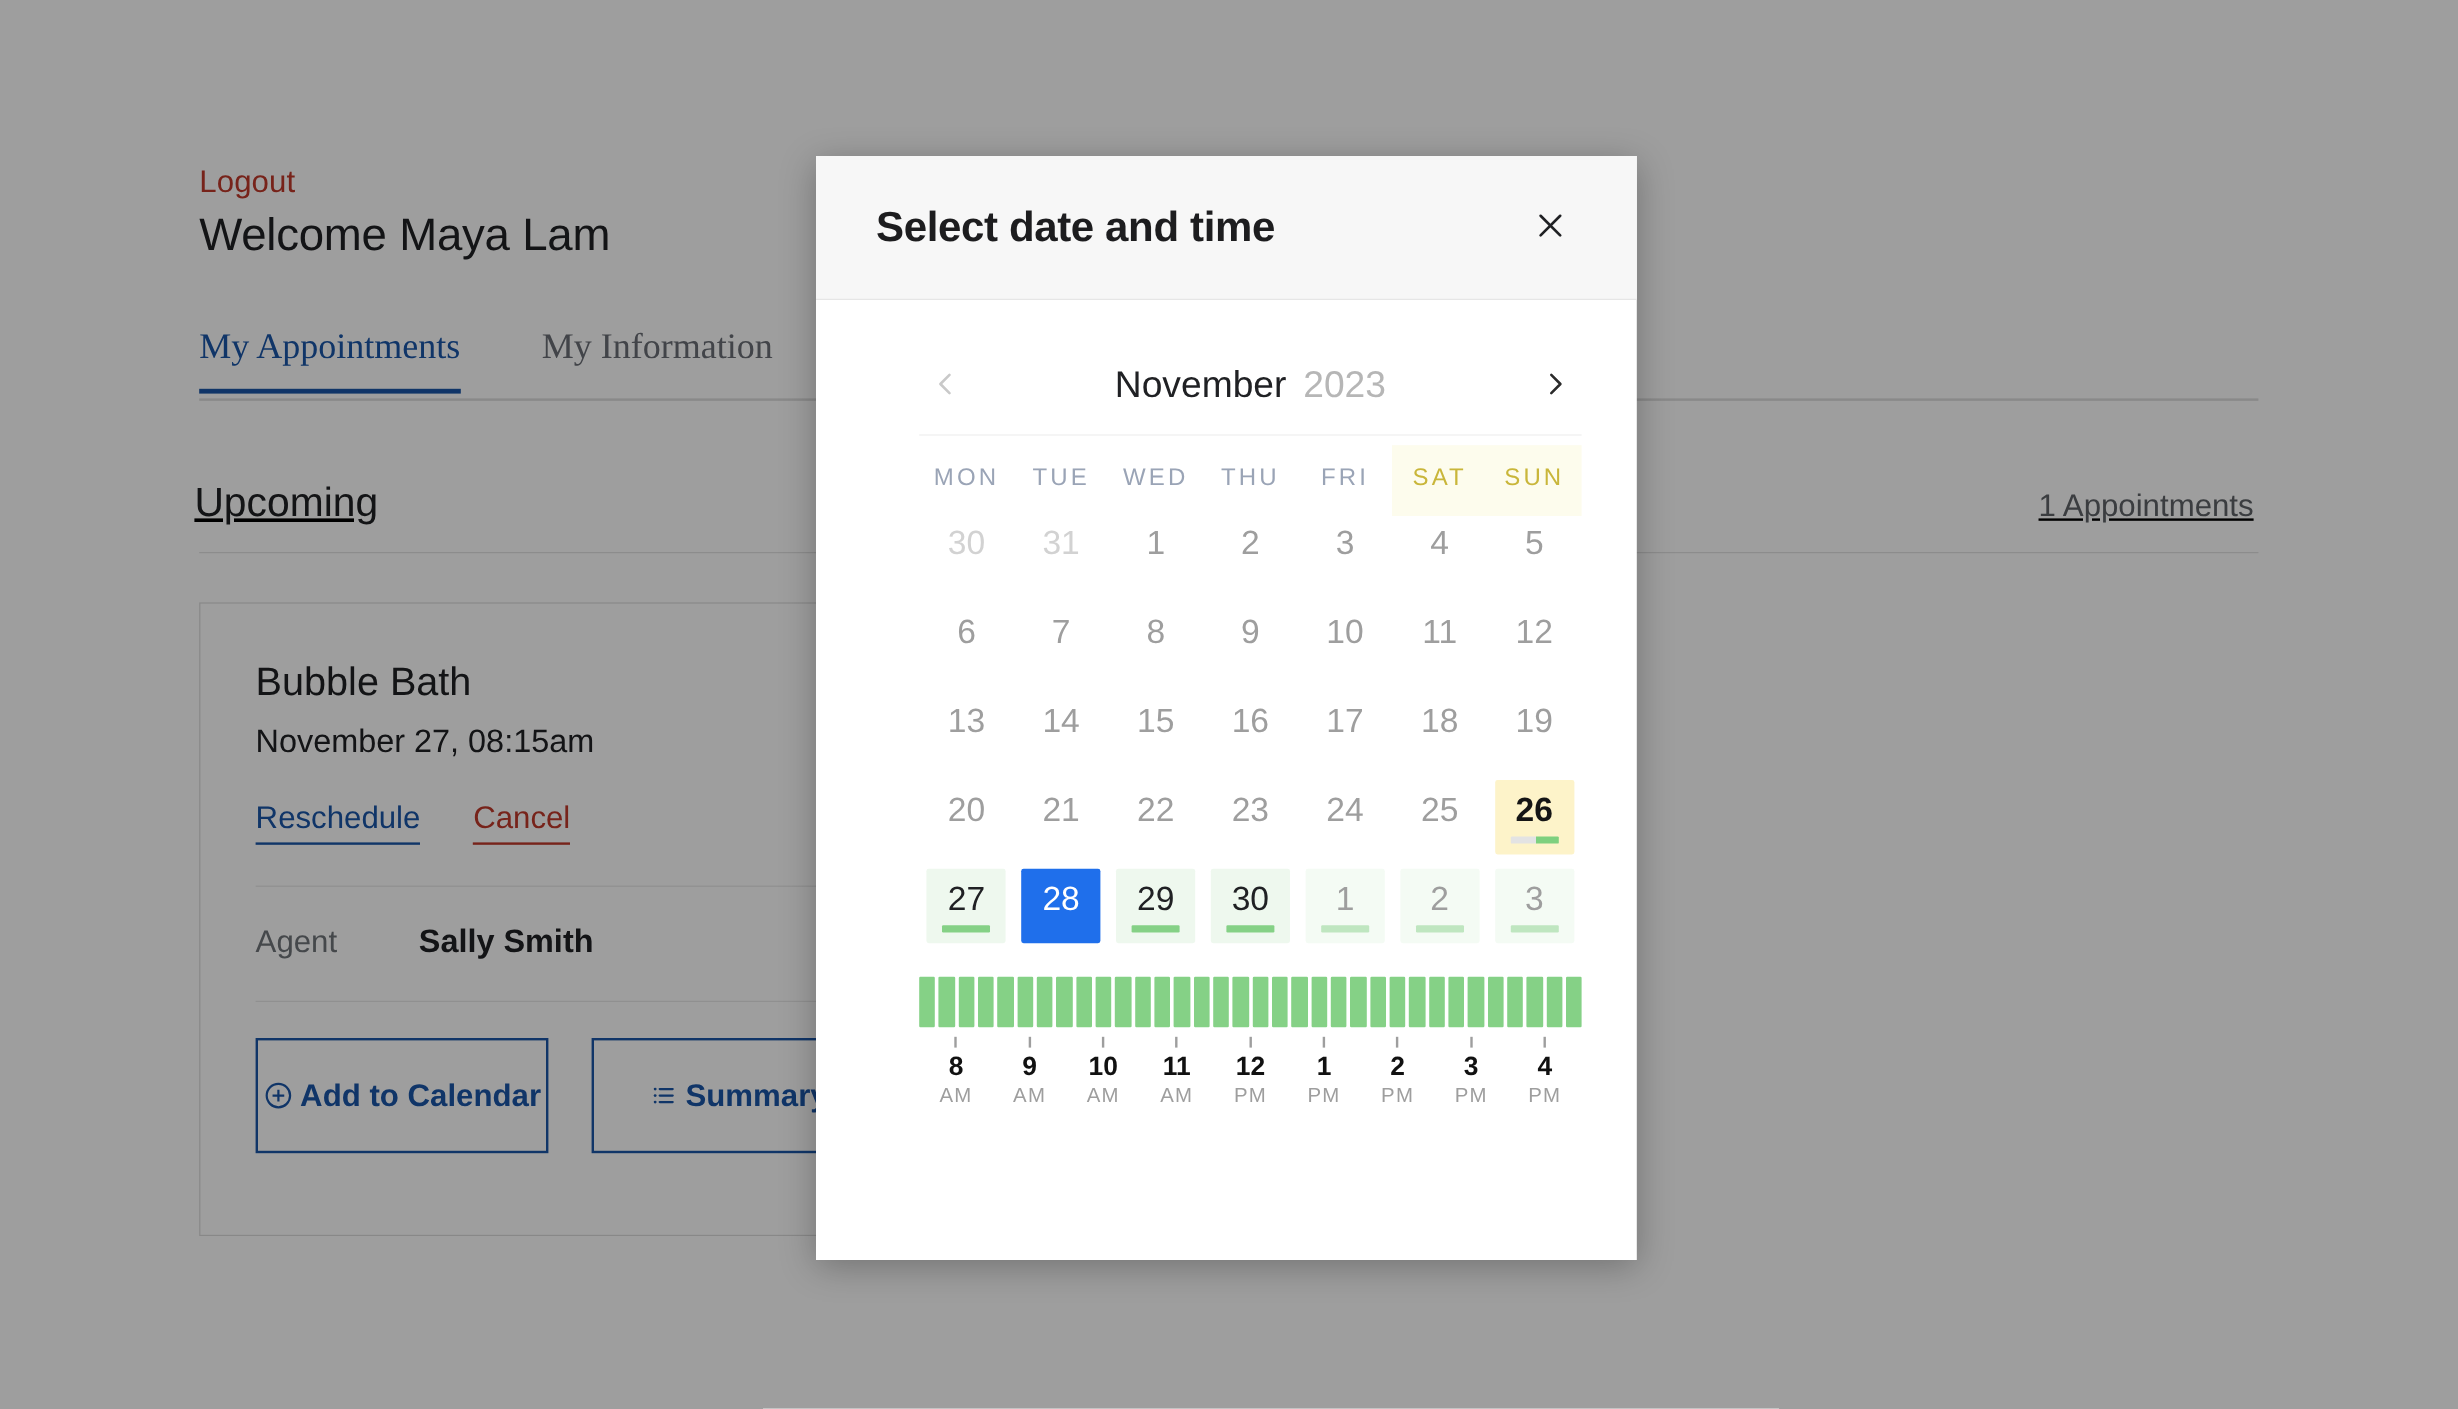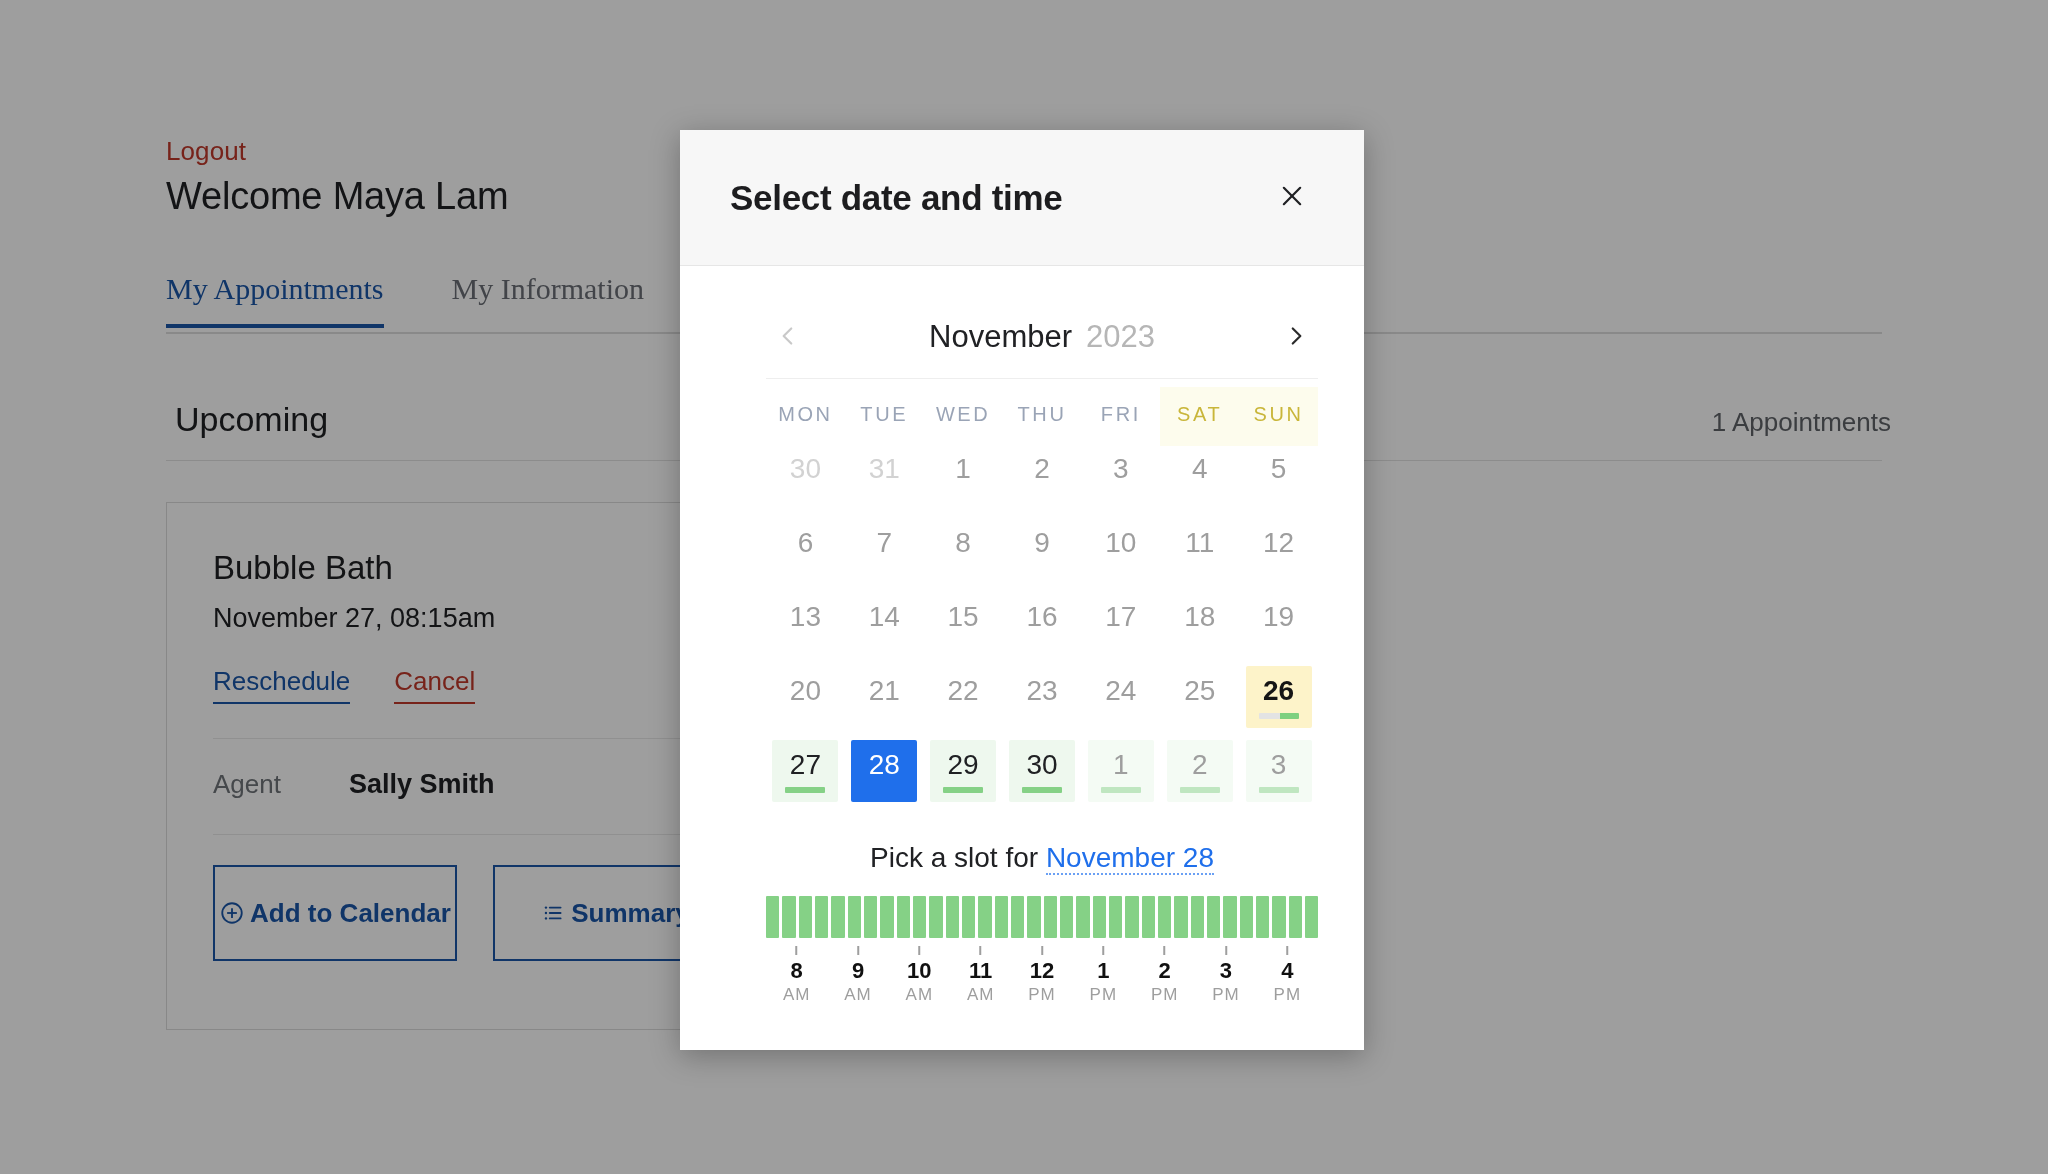--- a/index.html
+++ b/index.html
@@ -38,22 +38,22 @@
     white-space: nowrap; cursor: pointer; background: none; border: none;
     font-family: Liberation Serif, serif;
   }
   .tab.active { color: #1a56a8; font-weight: 500; }
   .tab.active::after {
     content: ""; position: absolute; left: 0; right: 0; bottom: -2px;
     height: 4px; background: #1a56a8;
   }
 
   .section-row {
-    position: absolute; left: 175px; top: 400px; width: 1716px;
-    display: flex; align-items: baseline; justify-content: space-between;
+    position: absolute; left: 162px; top: 400px; width: 1716px;
+    display: flex; align-items: baseline; justify-content: space-between; text-decoration: underline;
   }
   .section-title { font-size: 34px; color: #202124; font-weight: 400; }
   .section-count { font-size: 26px; color: #5f6368; }
 
   .section-divider {
     position: absolute; left: 166px; top: 460px; width: 1716px; height: 1px;
     background: #e2e2e2;
   }
 
   .appt-card {
@@ -101,21 +101,21 @@
 
   
   .modal {
     position: absolute; left: 680px; top: 130px;
     width: 684px; height: 920px;
     background: #ffffff;
     box-shadow: 0 6px 28px rgba(0,0,0,.28);
     display: flex; flex-direction: column;
   }
   .modal-header {
-    height: 136px; background: #f7f7f7; border-bottom: 1px solid #e6e6e6;
+    height: 120px; background: #f7f7f7; border-bottom: 1px solid #e6e6e6;
     display: flex; align-items: center; justify-content: space-between;
     padding: 0 50px 0 50px;
   }
   .modal-title { font-size: 35px; color: #1d1d1f; font-weight: 700; letter-spacing: -.3px; }
   .modal-close {
     width: 44px; height: 44px; border: none; background: none; cursor: pointer;
     display: flex; align-items: center; justify-content: center; color: #202124;
   }
 
   .modal-body { padding: 40px 46px 0 46px; flex: 1; margin-left: 40px; }
@@ -530,23 +530,20 @@
               <div class="day-cell avail-next">
                 <div class="day-inner">
                   <span>3</span>
                   <div class="avail-bar light"></div>
                 </div>
               </div>
             </div>
           </div>
       </div>
 
-      <div class="slot-prompt">
-        <span>Pick a slot for </span><span class="slot-date">November 28</span>
-      </div>
 
       <div class="slot-strip" id="slot-strip">
           <div class="slot-bar" style="background: rgb(133, 209, 134);"></div>
           <div class="slot-bar" style="background: rgb(133, 209, 134);"></div>
           <div class="slot-bar" style="background: rgb(133, 209, 134);"></div>
           <div class="slot-bar" style="background: rgb(133, 209, 134);"></div>
           <div class="slot-bar" style="background: rgb(133, 209, 134);"></div>
           <div class="slot-bar" style="background: rgb(133, 209, 134);"></div>
           <div class="slot-bar" style="background: rgb(133, 209, 134);"></div>
           <div class="slot-bar" style="background: rgb(133, 209, 134);"></div>

